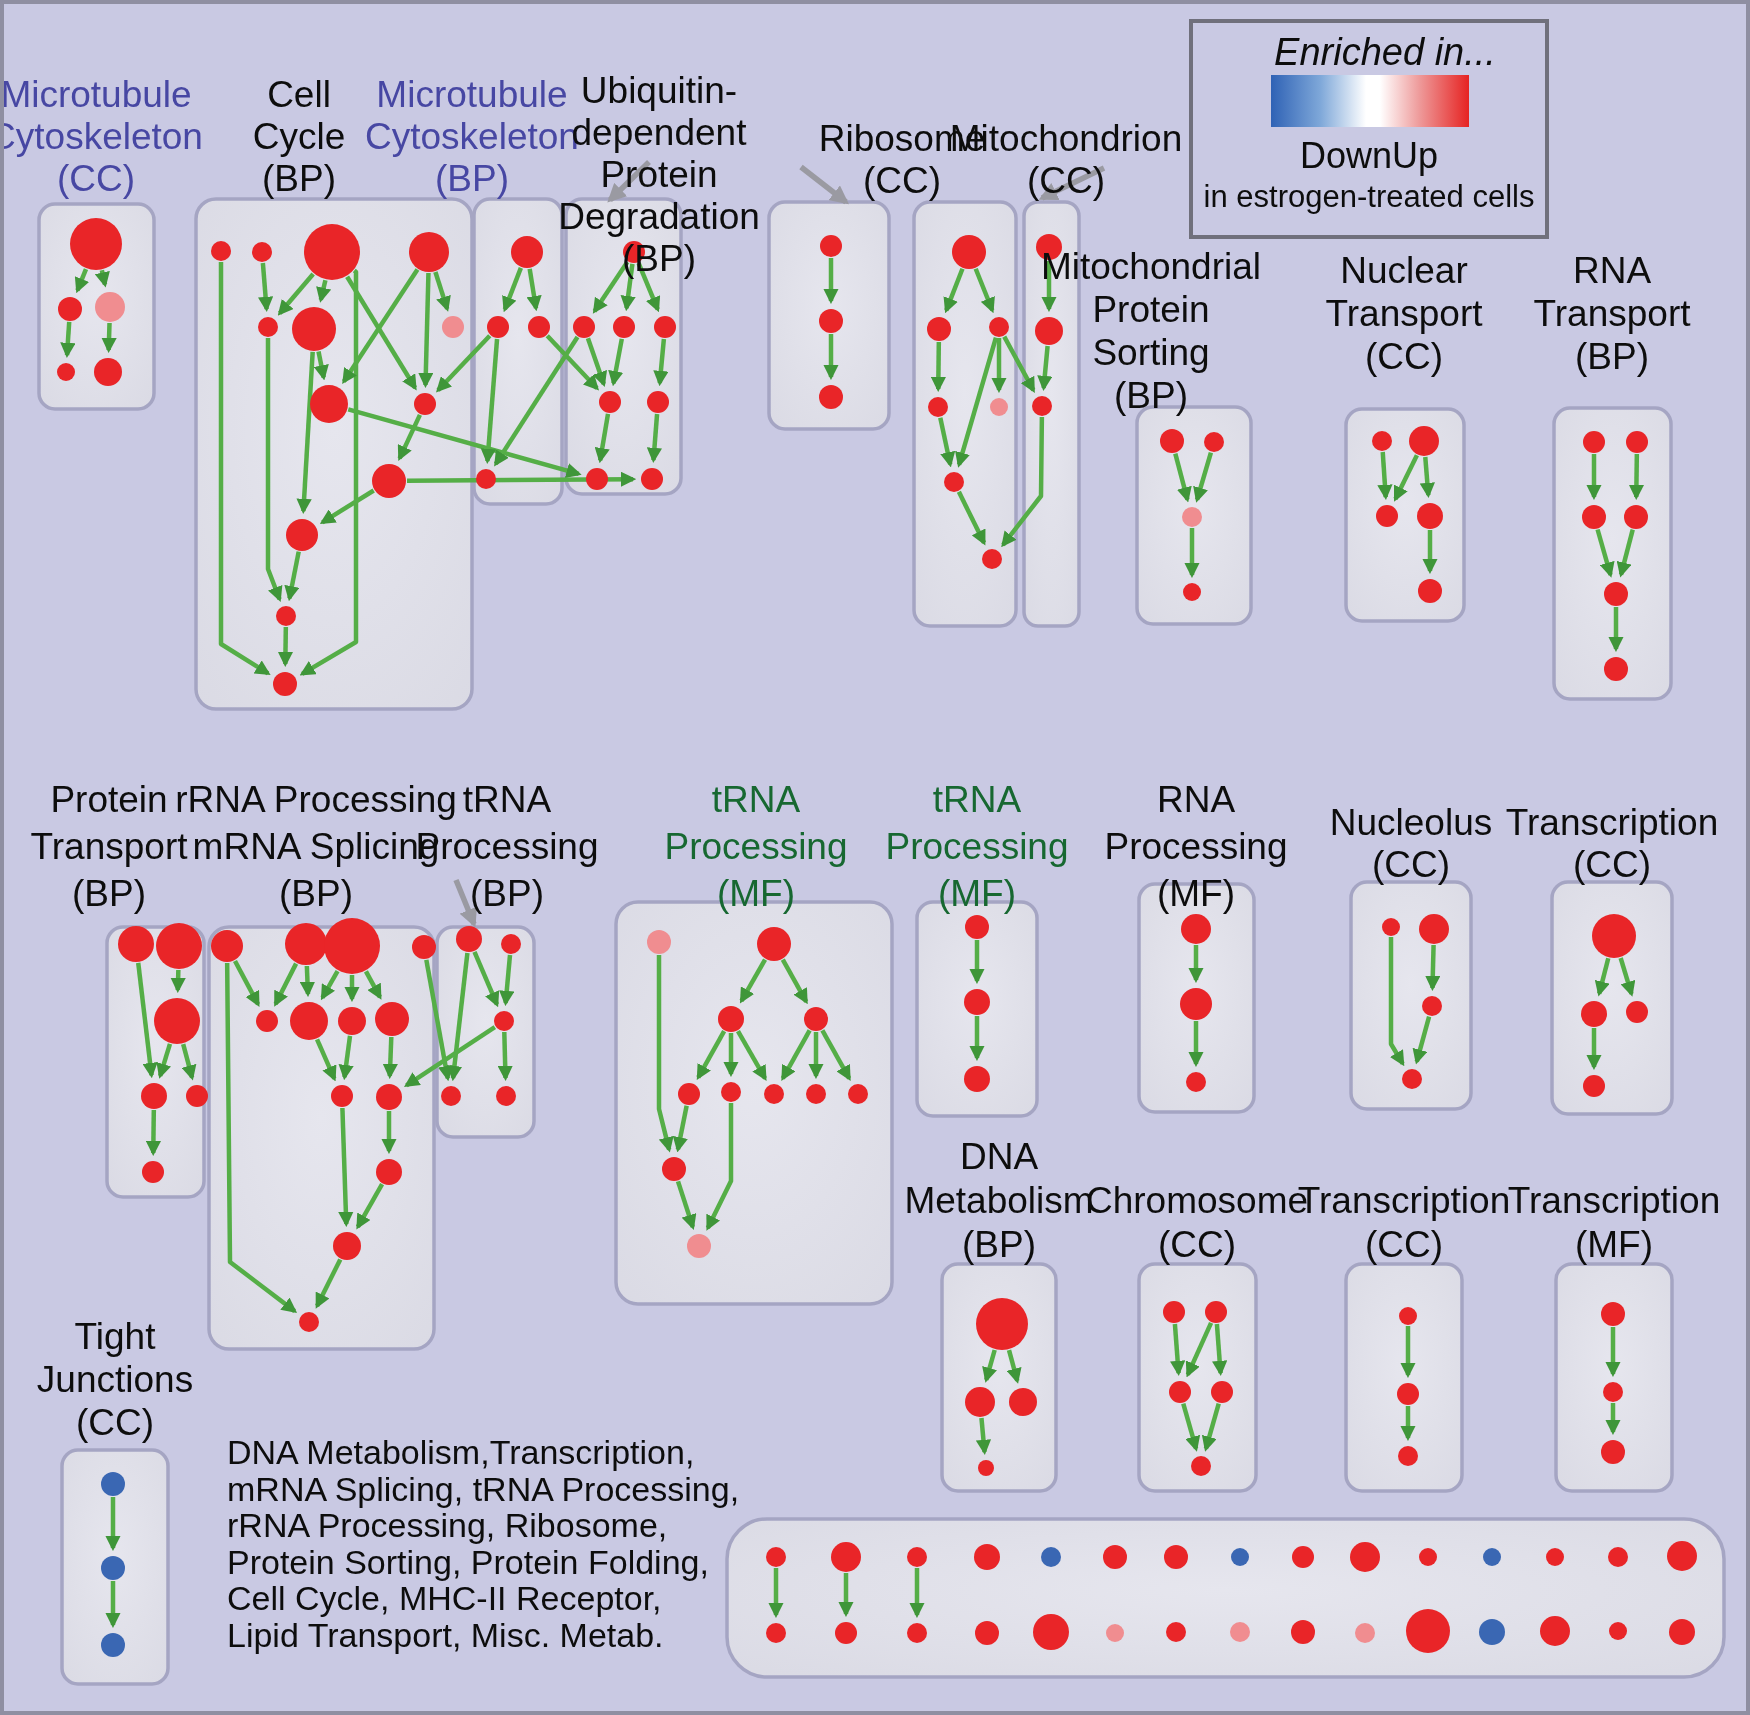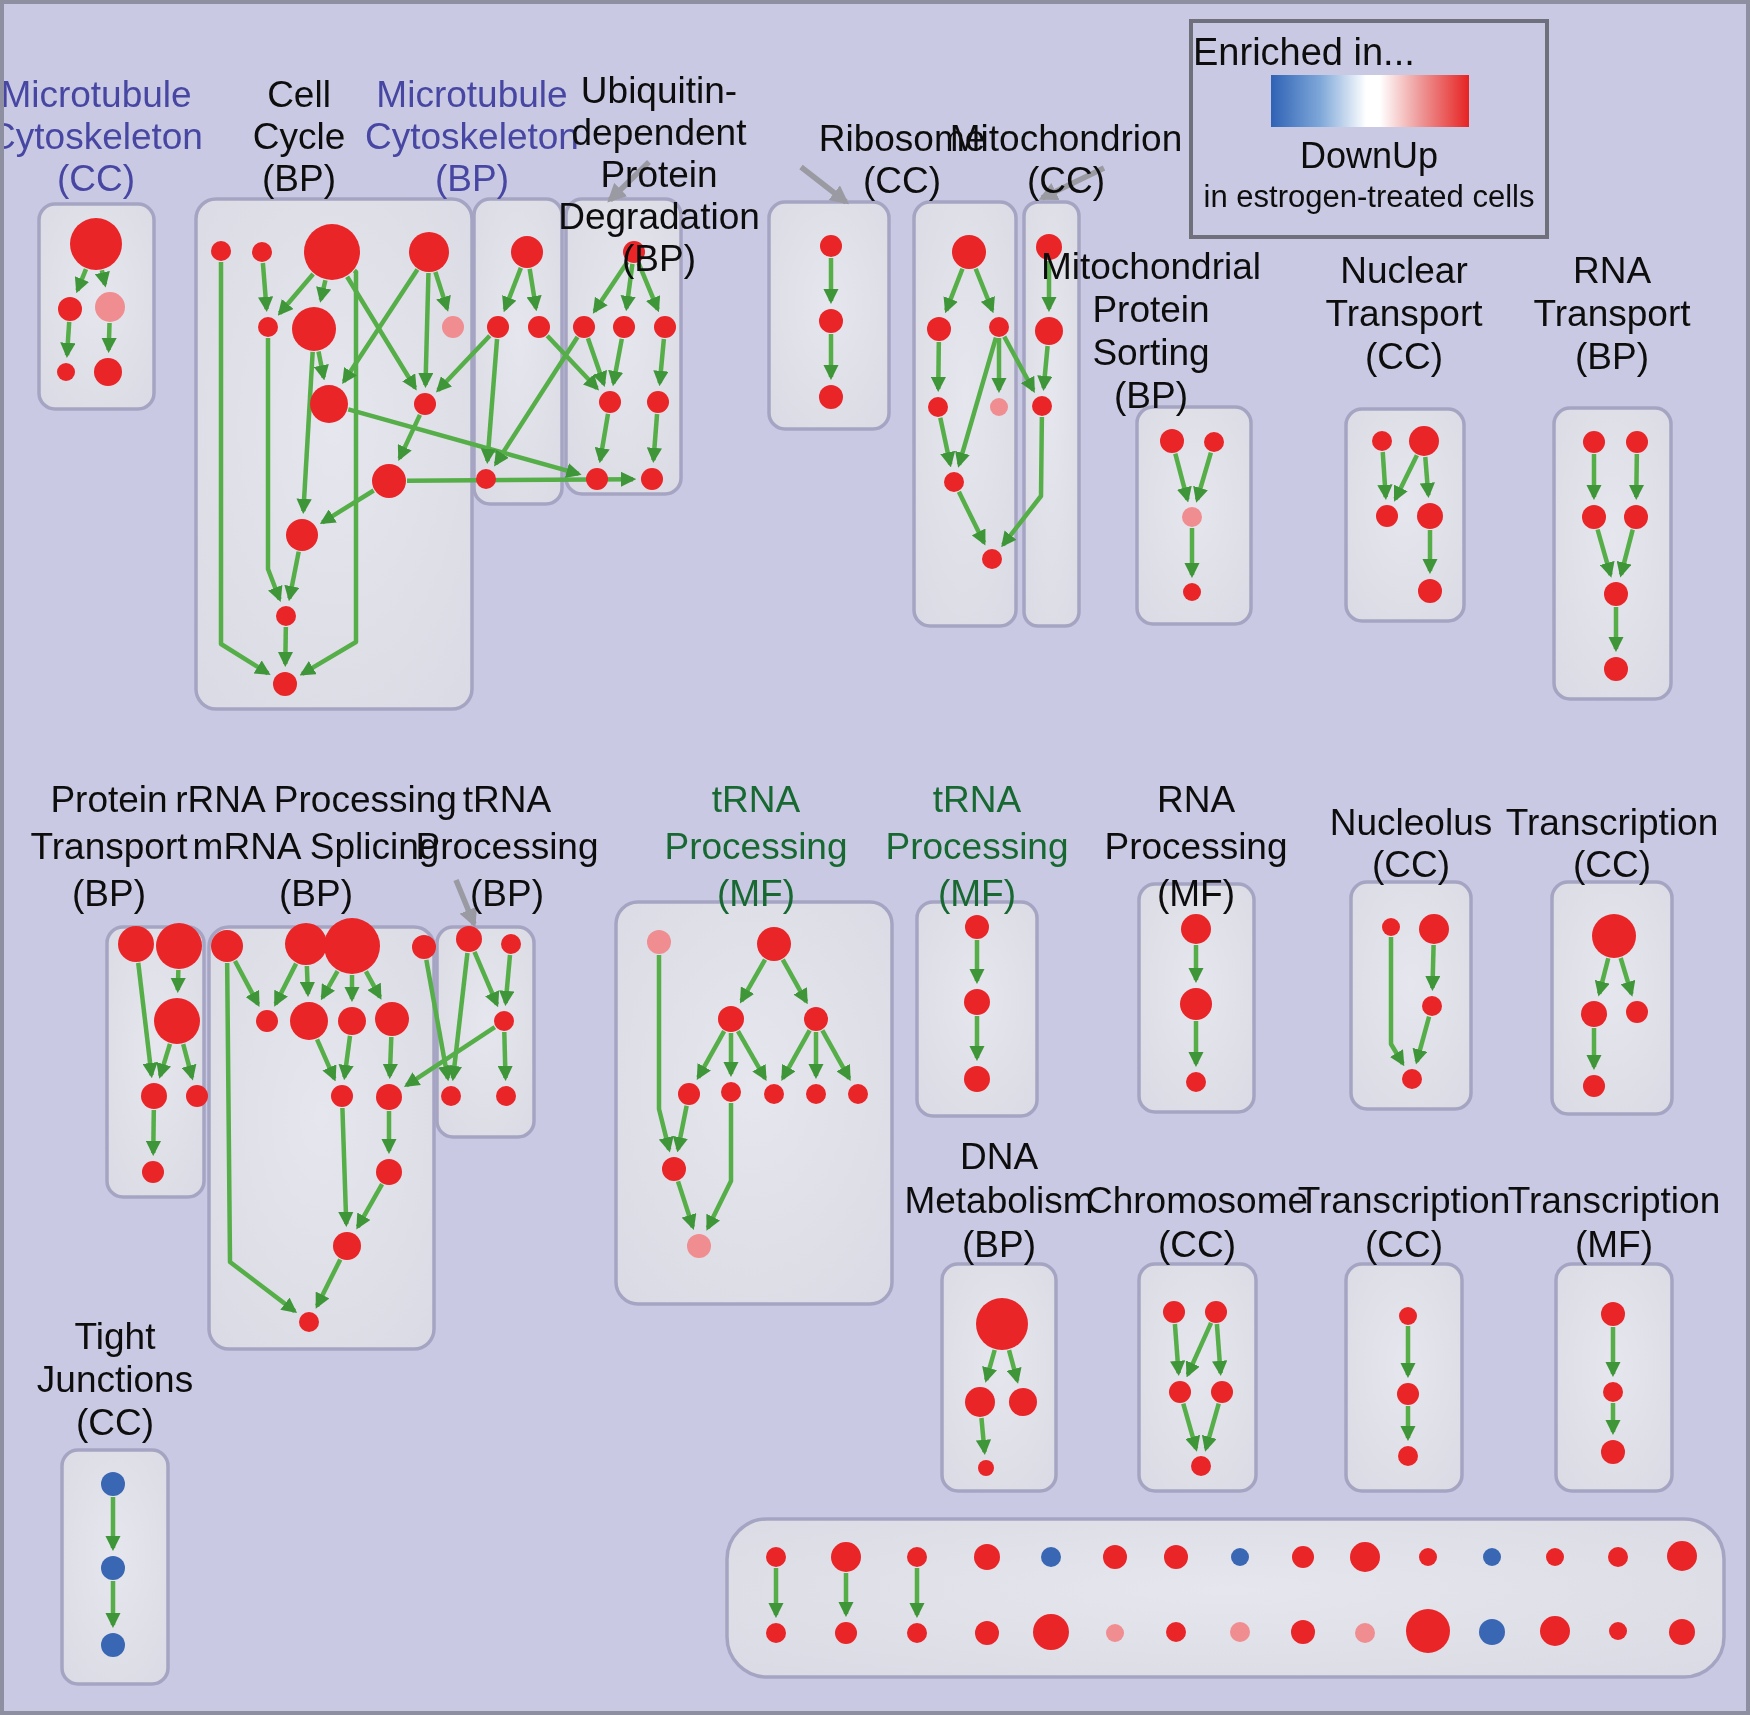--- a/index.html
+++ b/index.html
@@ -12,22 +12,22 @@
     font-family:"Liberation Sans","DejaVu Sans",sans-serif;
     overflow:hidden;
   }
   #net{position:absolute;left:0;top:0;}
   
   #legend{
     position:absolute;left:1185px;top:15px;width:360px;height:220px;
     border:4px solid #70707c;box-sizing:border-box;
   }
   #legend .ltitle{
-    position:absolute;top:8px;left:0;width:100%;
-    text-align:left;font-size:38px;color:#0d0d0d;
+    position:absolute;top:8px;left:16px;width:100%;
+    text-align:center;font-size:38px;color:#0d0d0d;font-style:italic;
   }
   #legend .lbar{
     position:absolute;top:52px;left:78px;width:198px;height:52px;
   }
   #legend .lends{
     position:absolute;top:112px;left:56px;right:56px;
     display:flex;justify-content:center;
     font-size:36px;color:#0d0d0d;
   }
   #legend .lsub1,#legend .lsub2{
@@ -435,14 +435,22 @@
   <div id="legend">
     <div class="ltitle">Enriched in...</div>
     <div class="lbar" style="background: linear-gradient(to right, rgb(47, 98, 181) 0%, rgb(127, 168, 217) 25%, rgb(255, 255, 255) 48%, rgb(255, 255, 255) 55%, rgb(238, 154, 154) 75%, rgb(230, 35, 34) 100%);"></div>
     <div class="lends">
       <span>Down</span>
       <span>Up</span>
     </div>
     <div class="lsub1">in estrogen-treated cells</div>
   </div>
 
+  <div id="summary">
+    <div>DNA Metabolism,Transcription,</div>
+    <div>mRNA Splicing, tRNA Processing,</div>
+    <div>rRNA Processing, Ribosome,</div>
+    <div>Protein Sorting, Protein Folding,</div>
+    <div>Cell Cycle, MHC-II Receptor,</div>
+    <div>Lipid Transport, Misc. Metab.</div>
+  </div>
 
 </div>
 
 </body></html>

